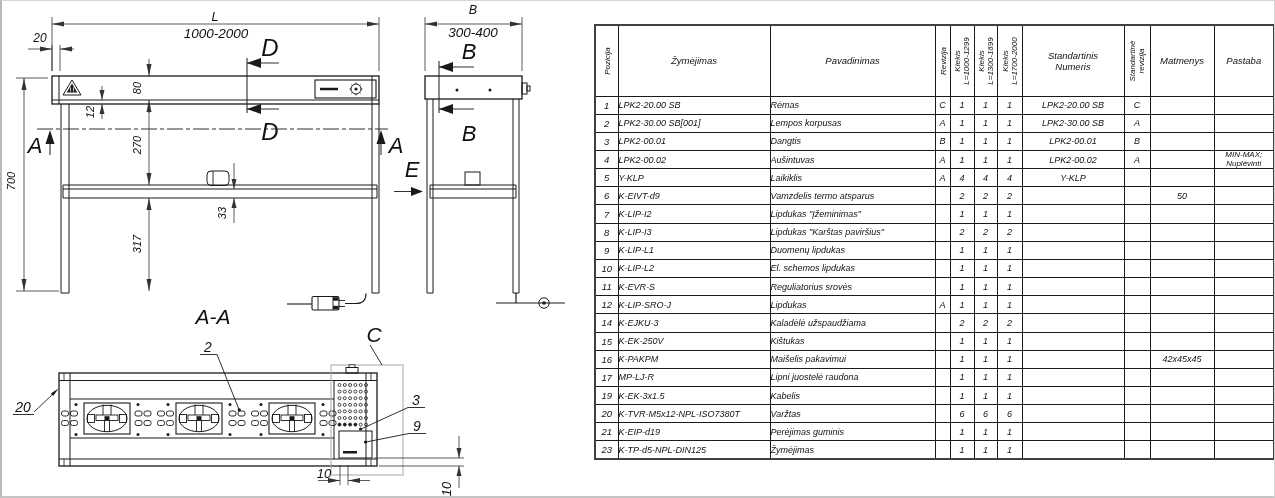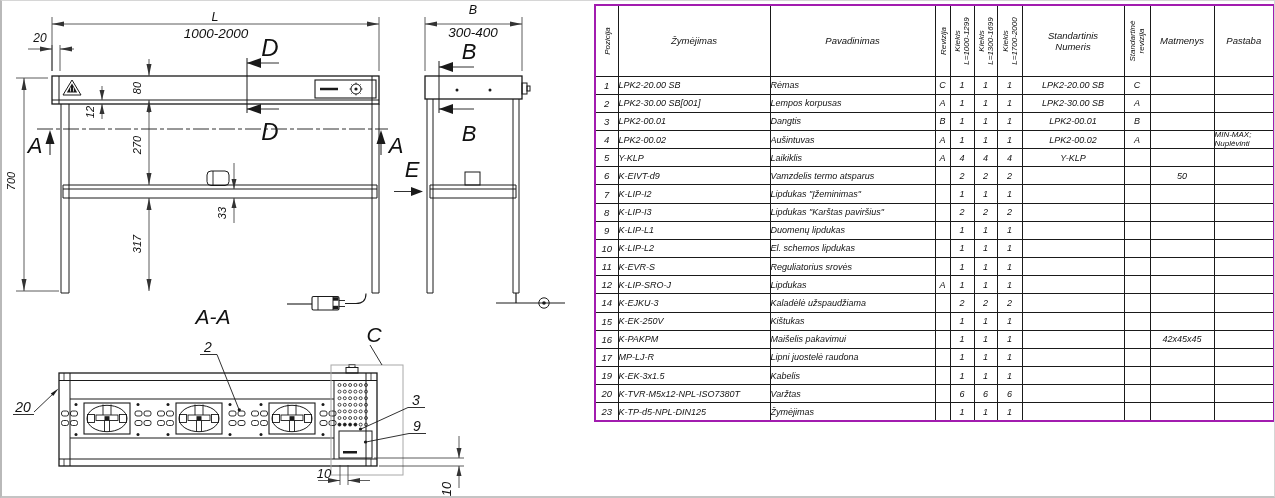--- a/index.html
+++ b/index.html
@@ -9,35 +9,35 @@
     border-bottom:2px solid #c4c4c4;border-right:1px solid #d6d6d6;
     font-family:"Liberation Sans",sans-serif;overflow:hidden;
   }
   svg text{font-family:"Liberation Sans",sans-serif;font-style:italic;fill:#111;}
   .table-wrap{position:absolute;left:592px;top:3px;}
   table.bom{border-collapse:collapse;table-layout:fixed;width:679px;}
   table.bom th,table.bom td{
     border:1px solid #1a1a1a;margin:0;padding:0;overflow:hidden;
     font-style:italic;color:#111;background:#fff;
   }
-  table.bom{border:2px solid #a21caf;}
+  table.bom{border:2px solid #404040;margin-top:20px;}
   thead tr{height:71px;}
   tbody tr{height:18.17px;}
   th{font-weight:normal;font-size:9.5px;text-align:center;position:relative;}
   .rot{position:absolute;left:50%;top:50%;transform:translate(-50%,-50%) rotate(-90deg);
        width:66px;text-align:center;font-size:8px;line-height:9px;white-space:nowrap;}
   .rot2{position:absolute;left:50%;top:50%;transform:translate(-50%,-50%) rotate(-90deg);
        width:66px;text-align:center;font-size:8px;line-height:9px;}
   .rot2 span{display:block;white-space:nowrap;}
   .hwrap{display:inline-block;width:95%;font-size:9.5px;line-height:11px;}
   td{font-size:9.5px;}
   td.c-pos{text-align:center;}
   td.c-code,td.c-name{text-align:left;padding-left:3px;white-space:nowrap;font-size:9px;}
   td.c-rev,td.c-q1,td.c-q2,td.c-q3,td.c-std,td.c-std_rev,td.c-dim{text-align:center;font-size:9px;}
-  td.c-note{font-size:8px;line-height:8.5px;text-align:left;padding-right:2px;}
+  td.c-note{font-size:8px;line-height:8.5px;text-align:center;padding-right:2px;}
 </style>
 </head>
 <body>
 
 <div id="canvas">
 
 <svg width="592" height="498" viewBox="0 0 592 498">
 
   <g stroke="#1a1a1a" fill="none" stroke-width="1">
 
@@ -682,20 +682,33 @@
             <td class="c-rev"></td>
             <td class="c-q1">6</td>
             <td class="c-q2">6</td>
             <td class="c-q3">6</td>
             <td class="c-std"></td>
             <td class="c-std_rev"></td>
             <td class="c-dim"></td>
             <td class="c-note"></td>
           </tr>
           <tr>
+            <td class="c-pos">21</td>
+            <td class="c-code">K-EIP-d19</td>
+            <td class="c-name">Perėjimas guminis</td>
+            <td class="c-rev"></td>
+            <td class="c-q1">1</td>
+            <td class="c-q2">1</td>
+            <td class="c-q3">1</td>
+            <td class="c-std"></td>
+            <td class="c-std_rev"></td>
+            <td class="c-dim"></td>
+            <td class="c-note"></td>
+          </tr>
+          <tr>
             <td class="c-pos">23</td>
             <td class="c-code">K-TP-d5-NPL-DIN125</td>
             <td class="c-name">Žymėjimas</td>
             <td class="c-rev"></td>
             <td class="c-q1">1</td>
             <td class="c-q2">1</td>
             <td class="c-q3">1</td>
             <td class="c-std"></td>
             <td class="c-std_rev"></td>
             <td class="c-dim"></td>

